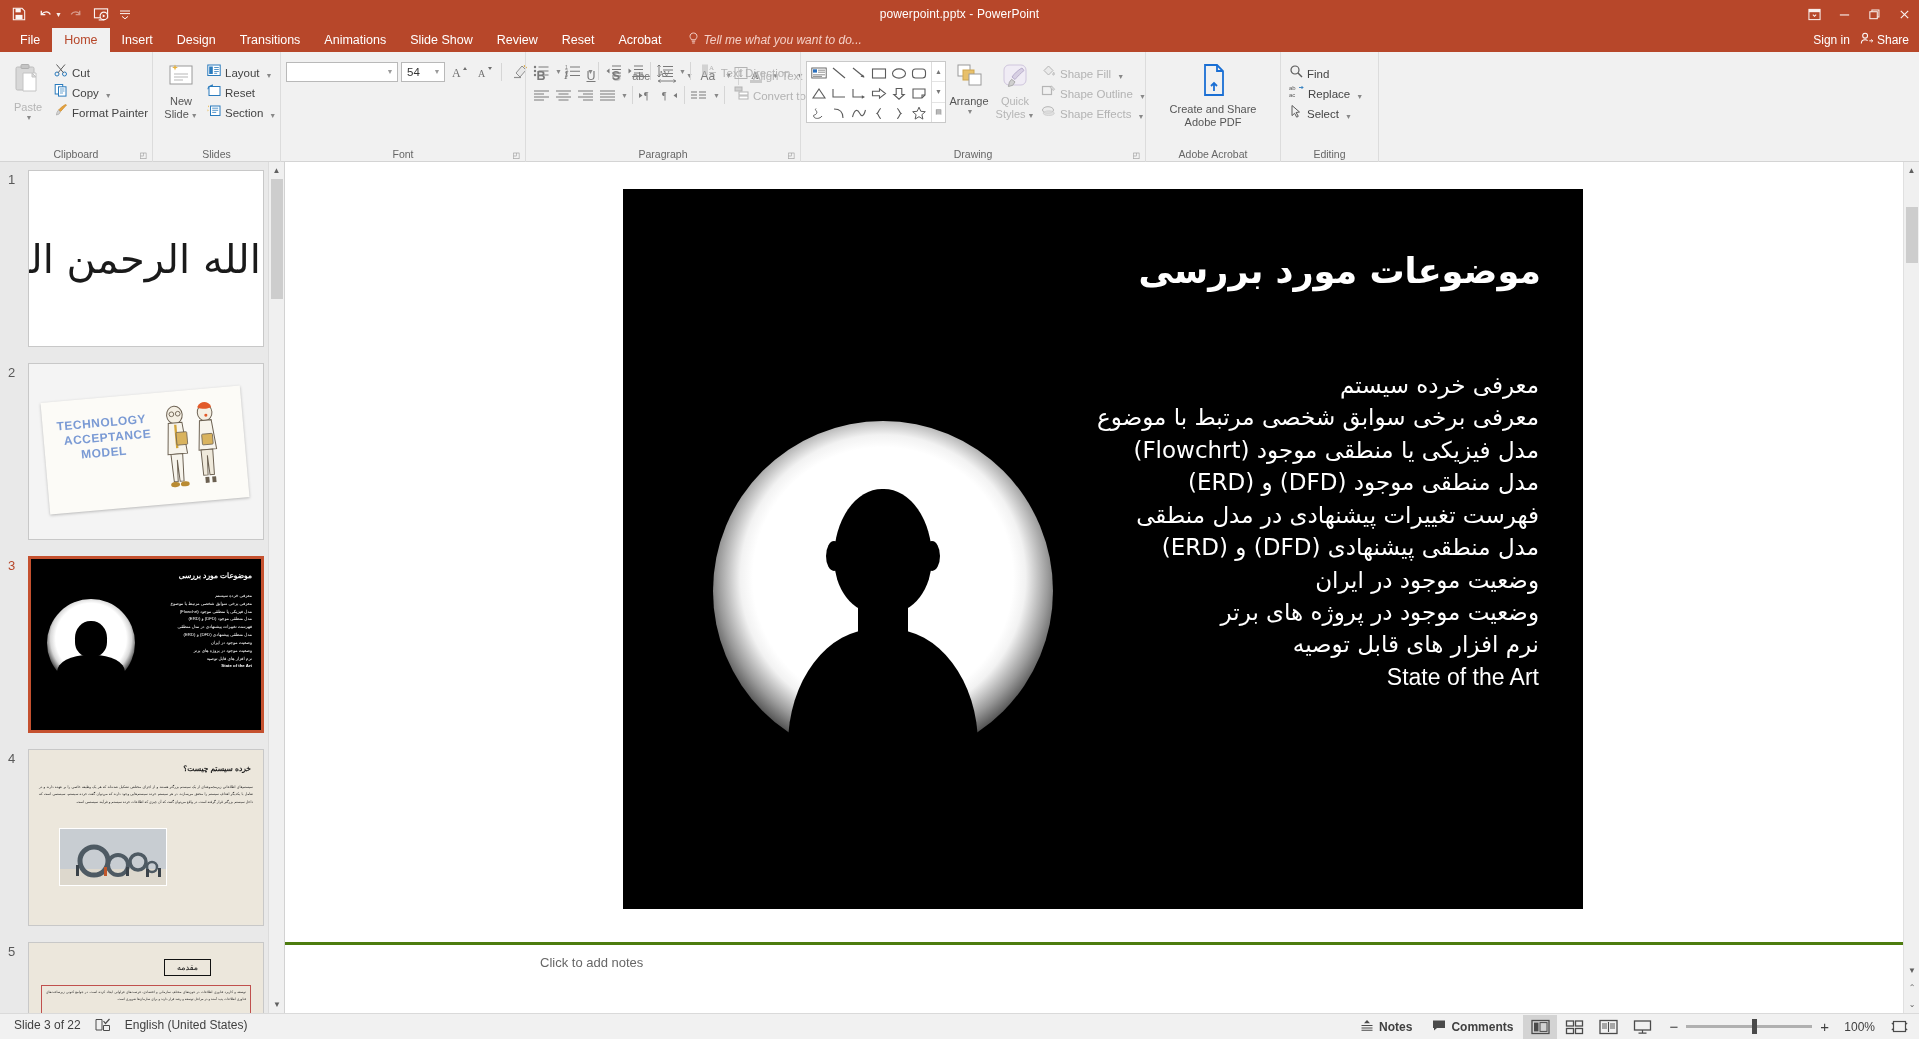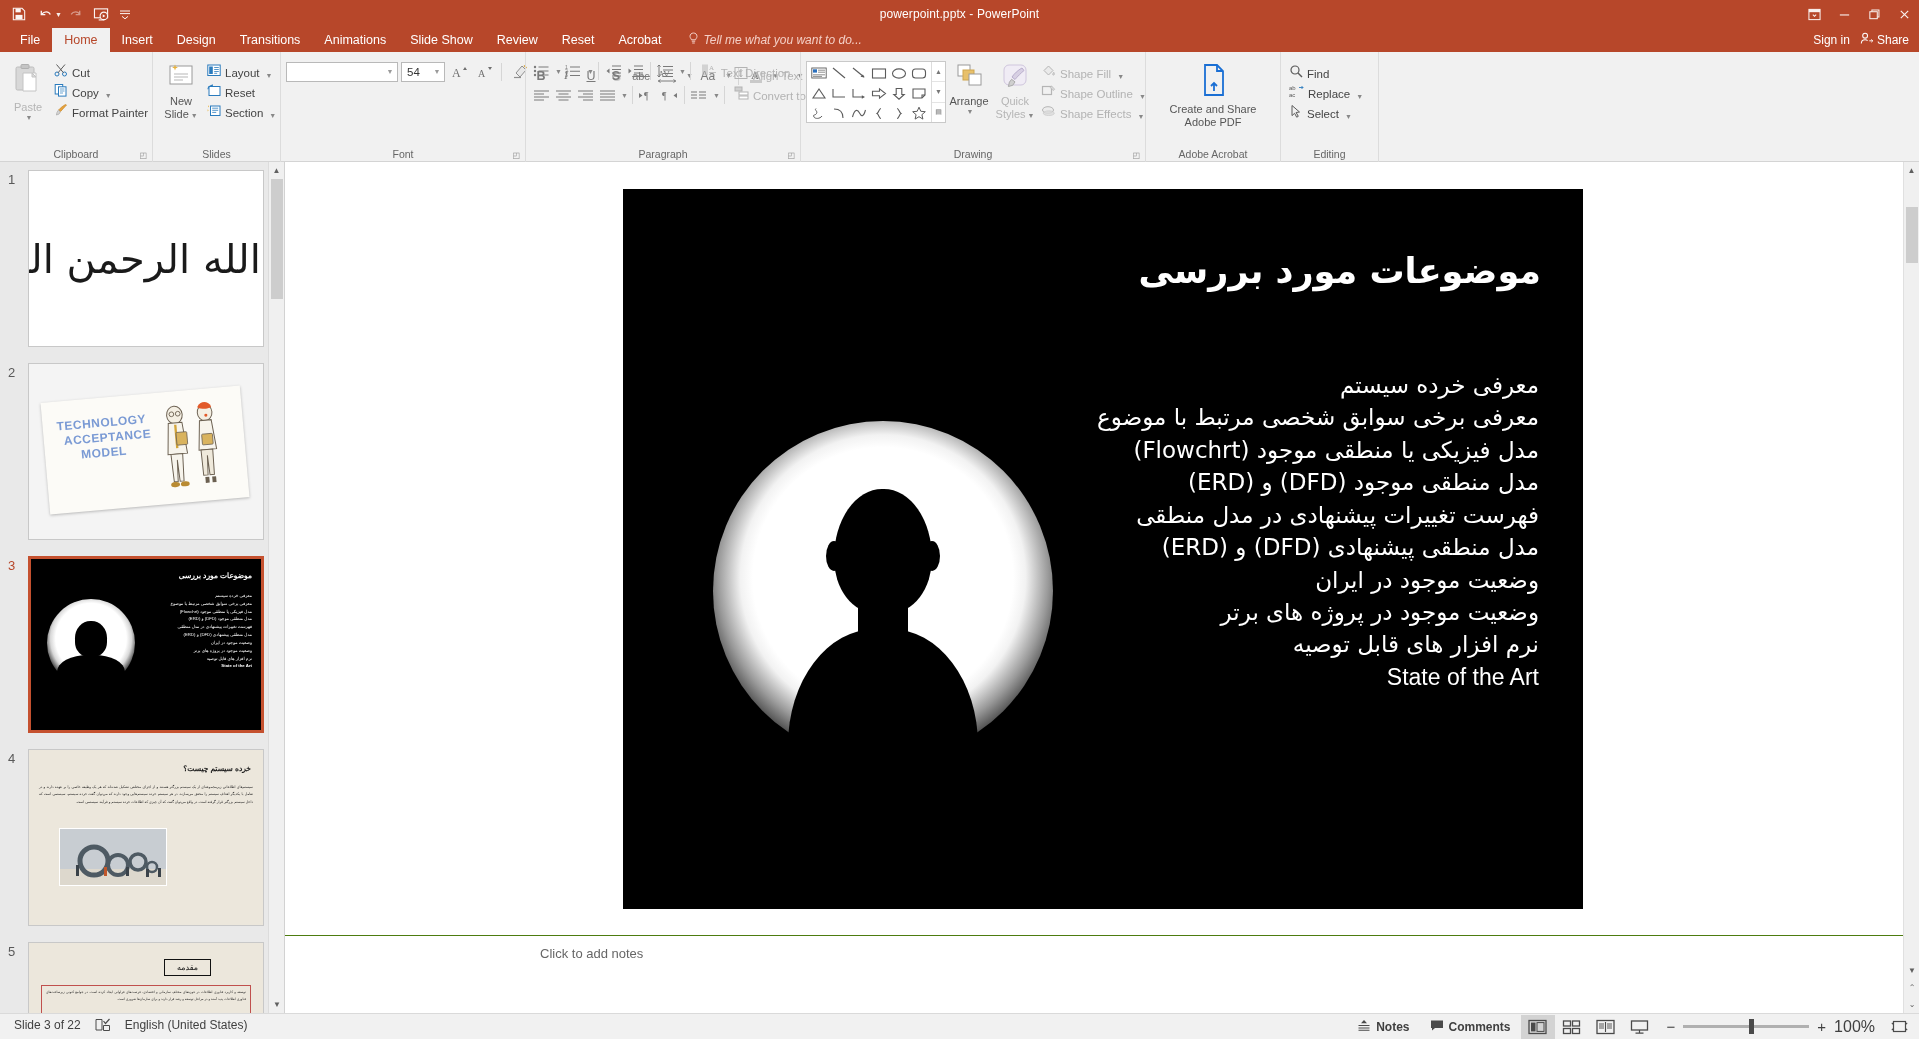--- a/index.html
+++ b/index.html
@@ -194,39 +194,39 @@
     border-radius: 46% 46% 0 0 / 58% 58% 0 0;
   }
   .sil-ear-l { position:absolute; left: 38px; top: 52px; width: 16px; height: 30px; background:#000; border-radius: 50%;}
   .sil-ear-r { position:absolute; left: 136px; top: 52px; width: 16px; height: 30px; background:#000; border-radius: 50%;}
 
   .slide-scroll { position: absolute; right: 0; top: 0; width: 16px; height: 100%; background: #f0f0f0; border-left: 1px solid #e0e0e0;}
   .sa-arrow { height: 17px; display:flex; align-items:center; justify-content:center; font-size: 8px; color:#5f5f5f; }
   .sa-thumb { position:absolute; top: 45px; left: 2px; width: 12px; height: 56px; background:#cdcdcd;}
 
   .notespane {
-    position: absolute; left: 0; right: 0; bottom: 18px; height: 60px; background: #fff;
-    border-top: 1px solid #4d7c0f; display: flex; align-items: flex-start; padding: 10px 0 0 255px;
+    position: absolute; left: 0; right: 0; bottom: 11px; height: 60px; background: #fff;
+    border-top: 3px solid #4d7c0f; display: flex; align-items: flex-start; padding: 10px 0 0 255px;
   }
   .notes-text { font-size: 13px; color: #666; }
 
   
   .statusbar {
     height: 26px; background: #f1f1f1; border-top: 1px solid #dadada; display: flex; align-items: center;
     font-size: 12px; color: #404040; flex: none; padding: 0 6px;
   }
   .sb-left { display: flex; align-items: flex-start; gap: 14px; padding-left: 8px; }
   .sb-right { margin-left: auto; display: flex; align-items: center; gap: 0px; }
   .sb-item { display: flex; align-items: center; gap: 5px; padding: 0 10px; height: 26px; font-weight: bold; }
   .viewbtn { width: 34px; height: 24px; display: flex; align-items: center; justify-content: center; color:#4a4a4a;}
   .viewbtn.active { background: #d3d3d3; }
   .zoomctl { display: flex; align-items: center; gap: 8px; padding: 0 10px; }
   .zslider { width: 126px; height: 3px; background: #b0b0b0; position: relative; }
   .zknob { position: absolute; left: 66px; top: -6px; width: 5px; height: 15px; background: #4a4a4a; }
-  .zoomlbl { min-width: 38px; text-align: right; font-size: 16px; }
+  .zoomlbl { min-width: 38px; text-align: right; font-size: 12px; }
   .fitbtn { width: 28px; height: 24px; display:flex; align-items:center; justify-content:center; color:#4a4a4a;}
 
   svg { overflow: visible; }
 </style>
 </head>
 <body>
 
 <div class="app">
 
   <div class="titlebar">

